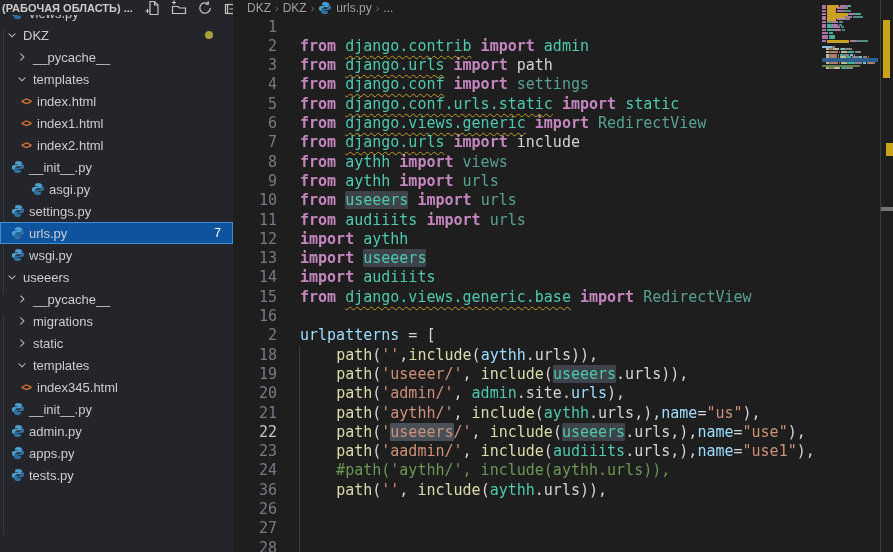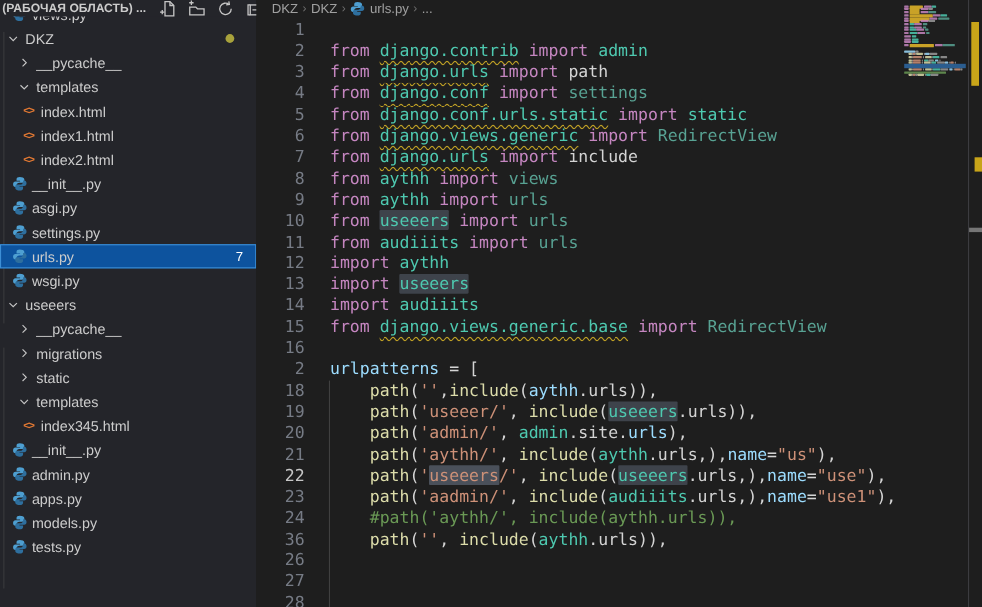--- a/index.html
+++ b/index.html
@@ -32,21 +32,21 @@
   #breadcrumb .sep{color:#6f6f6f;font-size:11px;}
   #breadcrumb .bc-item{cursor:pointer;}
   #gutter{position:absolute;left:0;top:16px;width:44px;text-align:right;
           font-family:"DejaVu Sans Mono",monospace;font-size:15px;line-height:19.3px;color:#767b85;padding-top:1.6px;}
   #gutter .ln{height:19.3px;}
   #gutter .ln.cur{color:#c6c6c6;}
   #code{position:absolute;left:67px;top:16px;padding-top:1.6px;
         font-family:"DejaVu Sans Mono",monospace;font-size:15px;line-height:19.3px;white-space:pre;}
   #code .cl{height:19.3px;}
   #indent-guide{position:absolute;left:66px;width:1px;background:#404040;}
-  .tk-kw{color:var(--kw);} .tk-pln{color:var(--pln);} .tk-fn{color:var(--fn);}
+  .tk-kw{color:var(--kw);font-weight:bold;} .tk-pln{color:var(--pln);} .tk-fn{color:var(--fn);}
   .tk-str{color:var(--str);} .tk-var{color:var(--var);} .tk-com{color:var(--com);}
   .tk-mod{color:var(--mod);} .tk-modd{color:var(--moddim);}
   .tk-modsq{color:var(--mod);text-decoration:underline wavy var(--squig);
             text-decoration-thickness:1.2px;text-underline-offset:3.5px;text-decoration-skip-ink:none;}
   .tk-modhl{color:var(--mod);background:var(--hl);border-radius:1px;}
   .tk-strhl{color:var(--str);background:var(--hlb);border-radius:1px;}
   
   #minimap{position:absolute;left:589px;top:2px;width:56px;}
   .mm-line{position:relative;height:2.72px;}
   .mm-seg{position:absolute;top:0;height:2px;border-radius:0.5px;}
@@ -122,21 +122,21 @@
         </div>
         <div class="row" style="padding-left: 11px;">
           <span class="fic">
             <svg width="14" height="14" viewBox="0 0 16 16">
               <path d="M8 1C5.9 1 4.6 1.9 4.6 3.4V5h3.7v.6H3.5C1.9 5.6 1 6.8 1 8.5S1.9 11.4 3.5 11.4h1.1V9.8c0-1.5 1.3-2.7 2.9-2.7h3.1c1.2 0 2.1-.9 2.1-2.1V3.4C12.7 1.9 10.1 1 8 1z" fill="#4e9fd1"></path>
               <path d="M8 15c2.1 0 3.4-.9 3.4-2.4V11H7.7v-.6h4.8c1.6 0 2.5-1.2 2.5-2.9S14.1 4.6 12.5 4.6h-1.1v1.6c0 1.5-1.3 2.7-2.9 2.7H5.4c-1.2 0-2.1.9-2.1 2.1v1.6C3.3 14.1 5.9 15 8 15z" fill="#2e6f9e"></path>
             </svg>
           </span>
           <span>__init__.py</span>
         </div>
-        <div class="row" style="padding-left: 11px;">
+        <div class="row" style="padding-left: 11px; margin-left: 20px;">
           <span class="fic">
             <svg width="14" height="14" viewBox="0 0 16 16">
               <path d="M8 1C5.9 1 4.6 1.9 4.6 3.4V5h3.7v.6H3.5C1.9 5.6 1 6.8 1 8.5S1.9 11.4 3.5 11.4h1.1V9.8c0-1.5 1.3-2.7 2.9-2.7h3.1c1.2 0 2.1-.9 2.1-2.1V3.4C12.7 1.9 10.1 1 8 1z" fill="#4e9fd1"></path>
               <path d="M8 15c2.1 0 3.4-.9 3.4-2.4V11H7.7v-.6h4.8c1.6 0 2.5-1.2 2.5-2.9S14.1 4.6 12.5 4.6h-1.1v1.6c0 1.5-1.3 2.7-2.9 2.7H5.4c-1.2 0-2.1.9-2.1 2.1v1.6C3.3 14.1 5.9 15 8 15z" fill="#2e6f9e"></path>
             </svg>
           </span>
           <span>asgi.py</span>
         </div>
         <div class="row" style="padding-left: 11px;">
           <span class="fic">
@@ -231,29 +231,20 @@
           <span>admin.py</span>
         </div>
         <div class="row" style="padding-left: 11px;">
           <span class="fic">
             <svg width="14" height="14" viewBox="0 0 16 16">
               <path d="M8 1C5.9 1 4.6 1.9 4.6 3.4V5h3.7v.6H3.5C1.9 5.6 1 6.8 1 8.5S1.9 11.4 3.5 11.4h1.1V9.8c0-1.5 1.3-2.7 2.9-2.7h3.1c1.2 0 2.1-.9 2.1-2.1V3.4C12.7 1.9 10.1 1 8 1z" fill="#4e9fd1"></path>
               <path d="M8 15c2.1 0 3.4-.9 3.4-2.4V11H7.7v-.6h4.8c1.6 0 2.5-1.2 2.5-2.9S14.1 4.6 12.5 4.6h-1.1v1.6c0 1.5-1.3 2.7-2.9 2.7H5.4c-1.2 0-2.1.9-2.1 2.1v1.6C3.3 14.1 5.9 15 8 15z" fill="#2e6f9e"></path>
             </svg>
           </span>
           <span>apps.py</span>
-        </div>
-        <div class="row" style="padding-left: 11px;">
-          <span class="fic">
-            <svg width="14" height="14" viewBox="0 0 16 16">
-              <path d="M8 1C5.9 1 4.6 1.9 4.6 3.4V5h3.7v.6H3.5C1.9 5.6 1 6.8 1 8.5S1.9 11.4 3.5 11.4h1.1V9.8c0-1.5 1.3-2.7 2.9-2.7h3.1c1.2 0 2.1-.9 2.1-2.1V3.4C12.7 1.9 10.1 1 8 1z" fill="#4e9fd1"></path>
-              <path d="M8 15c2.1 0 3.4-.9 3.4-2.4V11H7.7v-.6h4.8c1.6 0 2.5-1.2 2.5-2.9S14.1 4.6 12.5 4.6h-1.1v1.6c0 1.5-1.3 2.7-2.9 2.7H5.4c-1.2 0-2.1.9-2.1 2.1v1.6C3.3 14.1 5.9 15 8 15z" fill="#2e6f9e"></path>
-            </svg>
-          </span>
-          <span>models.py</span>
         </div>
         <div class="row" style="padding-left: 11px;">
           <span class="fic">
             <svg width="14" height="14" viewBox="0 0 16 16">
               <path d="M8 1C5.9 1 4.6 1.9 4.6 3.4V5h3.7v.6H3.5C1.9 5.6 1 6.8 1 8.5S1.9 11.4 3.5 11.4h1.1V9.8c0-1.5 1.3-2.7 2.9-2.7h3.1c1.2 0 2.1-.9 2.1-2.1V3.4C12.7 1.9 10.1 1 8 1z" fill="#4e9fd1"></path>
               <path d="M8 15c2.1 0 3.4-.9 3.4-2.4V11H7.7v-.6h4.8c1.6 0 2.5-1.2 2.5-2.9S14.1 4.6 12.5 4.6h-1.1v1.6c0 1.5-1.3 2.7-2.9 2.7H5.4c-1.2 0-2.1.9-2.1 2.1v1.6C3.3 14.1 5.9 15 8 15z" fill="#2e6f9e"></path>
             </svg>
           </span>
           <span>tests.py</span>
         </div>

